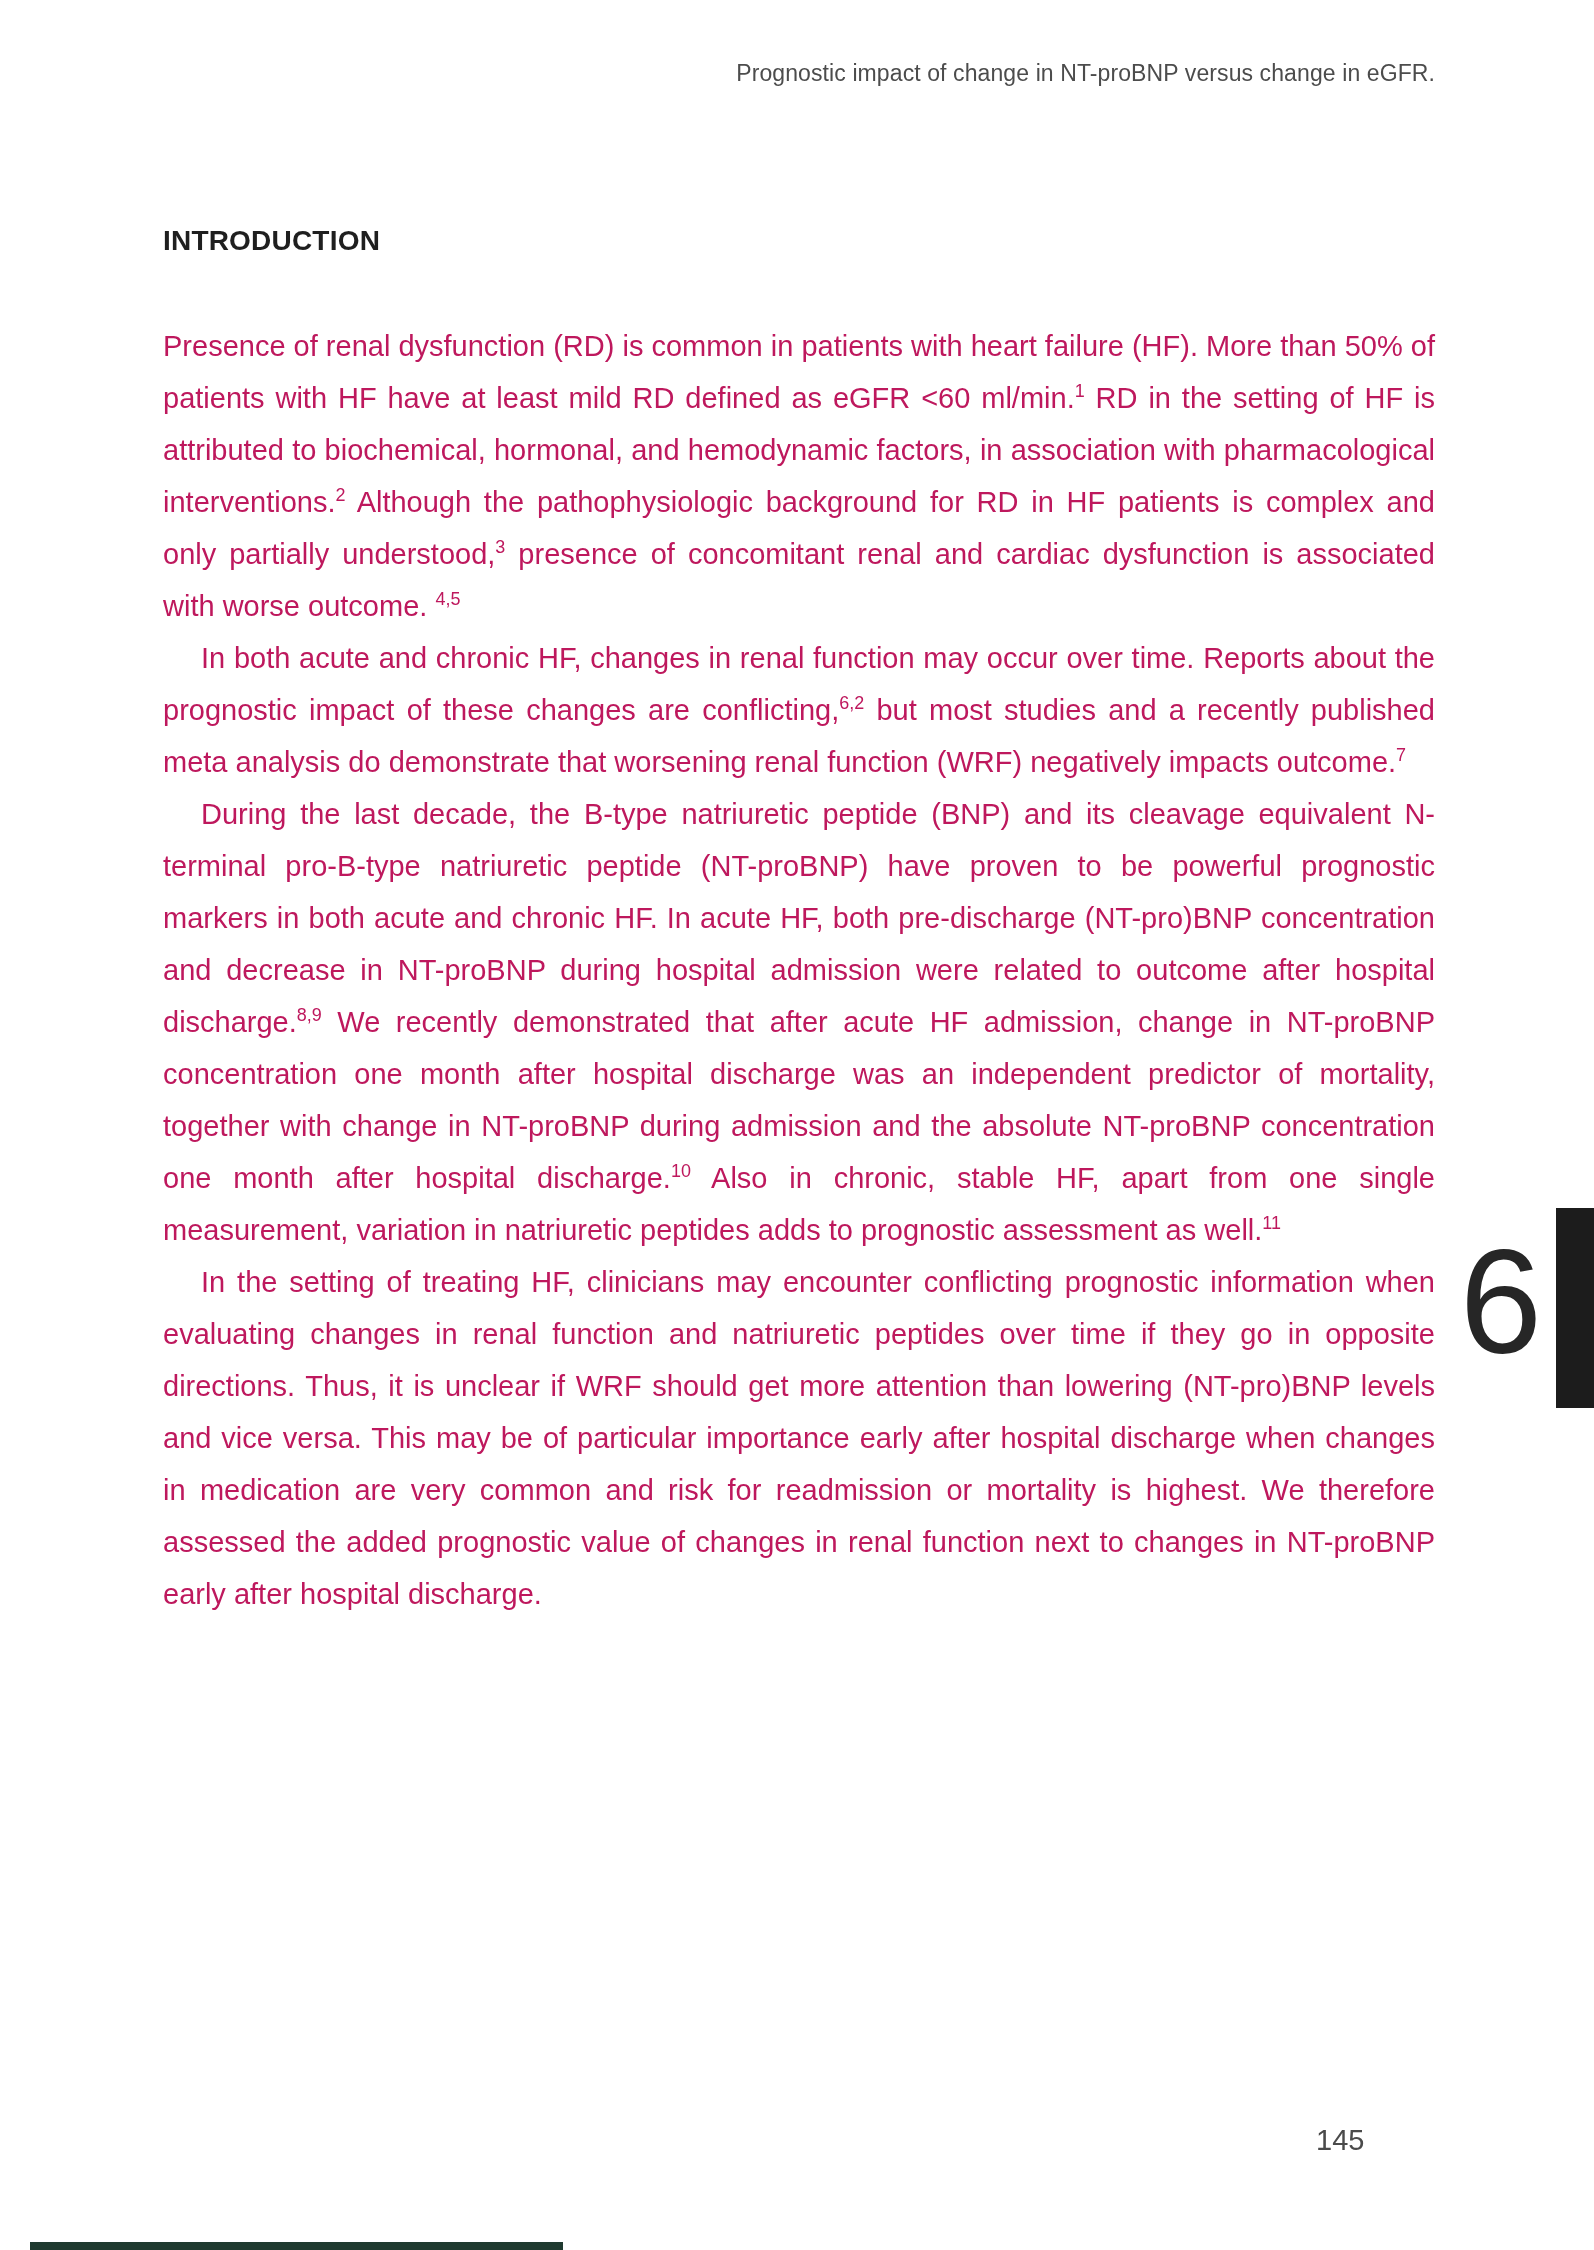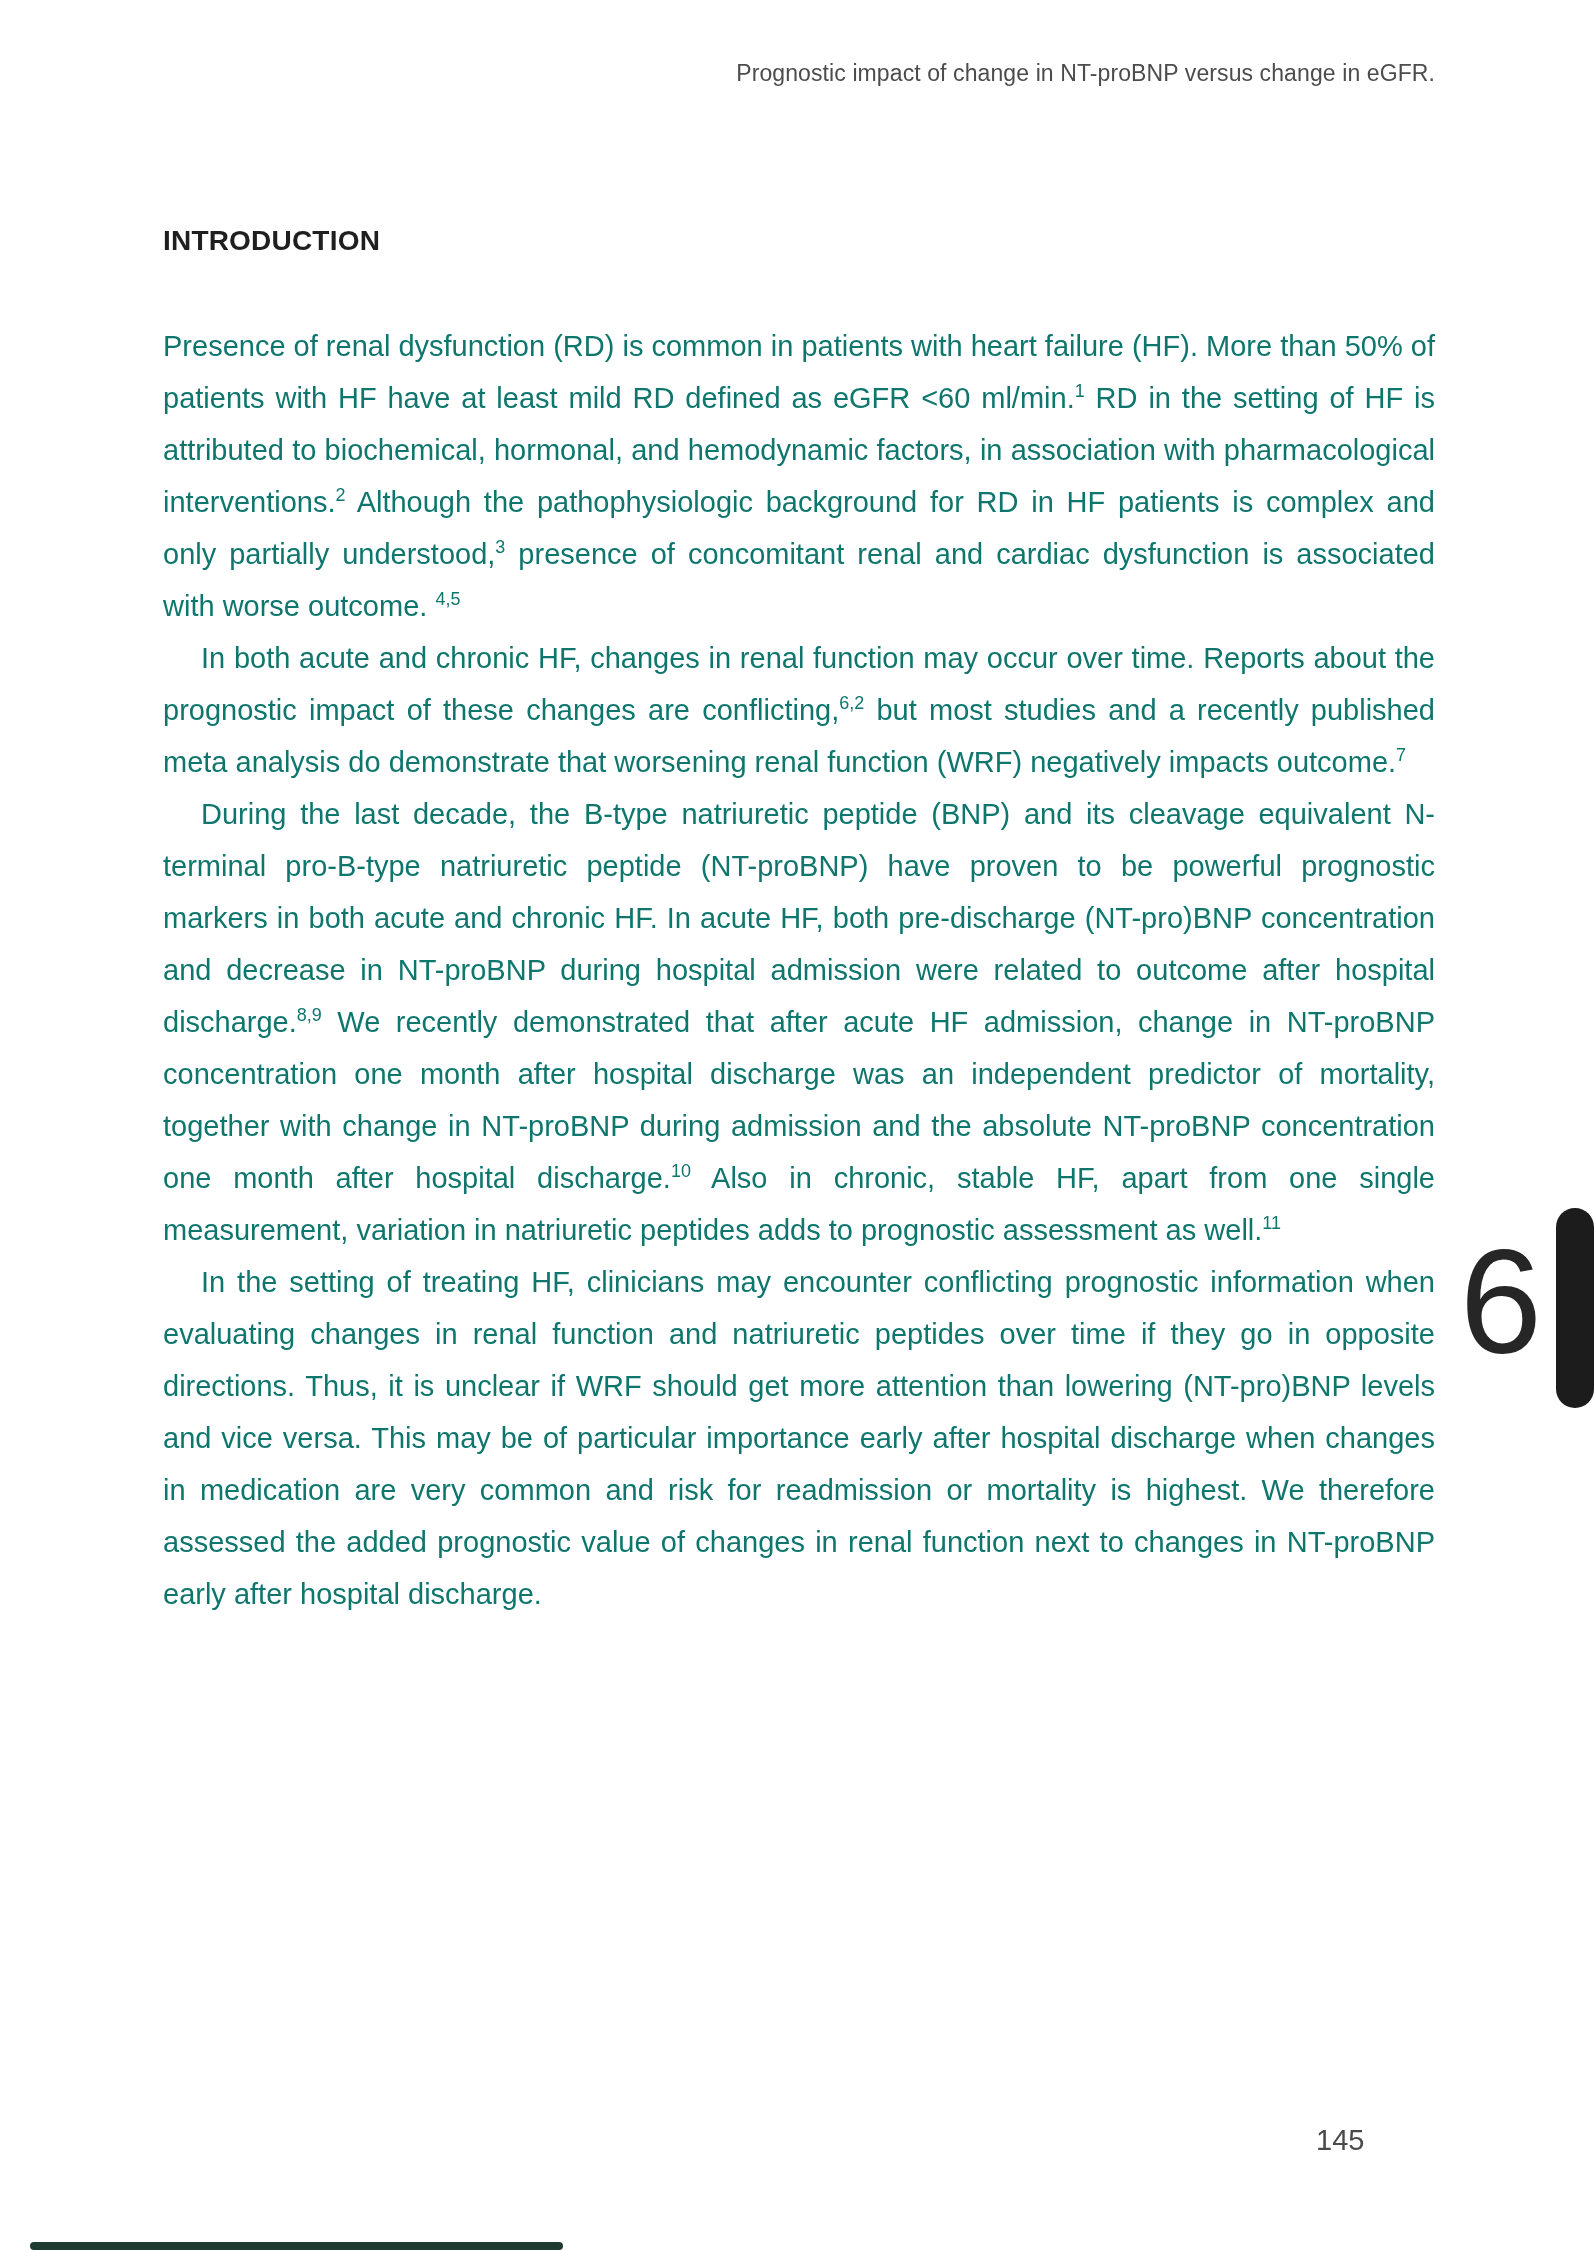--- a/index.html
+++ b/index.html
@@ -1,15 +1,15 @@
 <!DOCTYPE html>
 <html><head>
 <meta charset="utf-8">
 <style>
-  * { box-sizing: border-box; border-radius: 28px; }
+  * { box-sizing: border-box; }
   html, body { margin: 0; padding: 0; }
   body {
     width: 1594px;
     height: 2250px;
     position: relative;
     background: #ffffff;
     font-family: "Liberation Sans", sans-serif;
     overflow: hidden;
   }
   .page {
@@ -38,21 +38,21 @@
     letter-spacing: 0.2px;
   }
   .body-text {
     position: absolute;
     top: 320px;
     left: 163px;
     width: 1272px;
     font-size: 29px;
     line-height: 52px;
     font-weight: 400;
-    color: #0f766e;
+    color: #be185d;
     text-align: justify;
   }
   .body-text p {
     margin: 0;
   }
   .body-text p.indent {
     text-indent: 38px;
   }
   .body-text sup {
     font-size: 0.62em;

